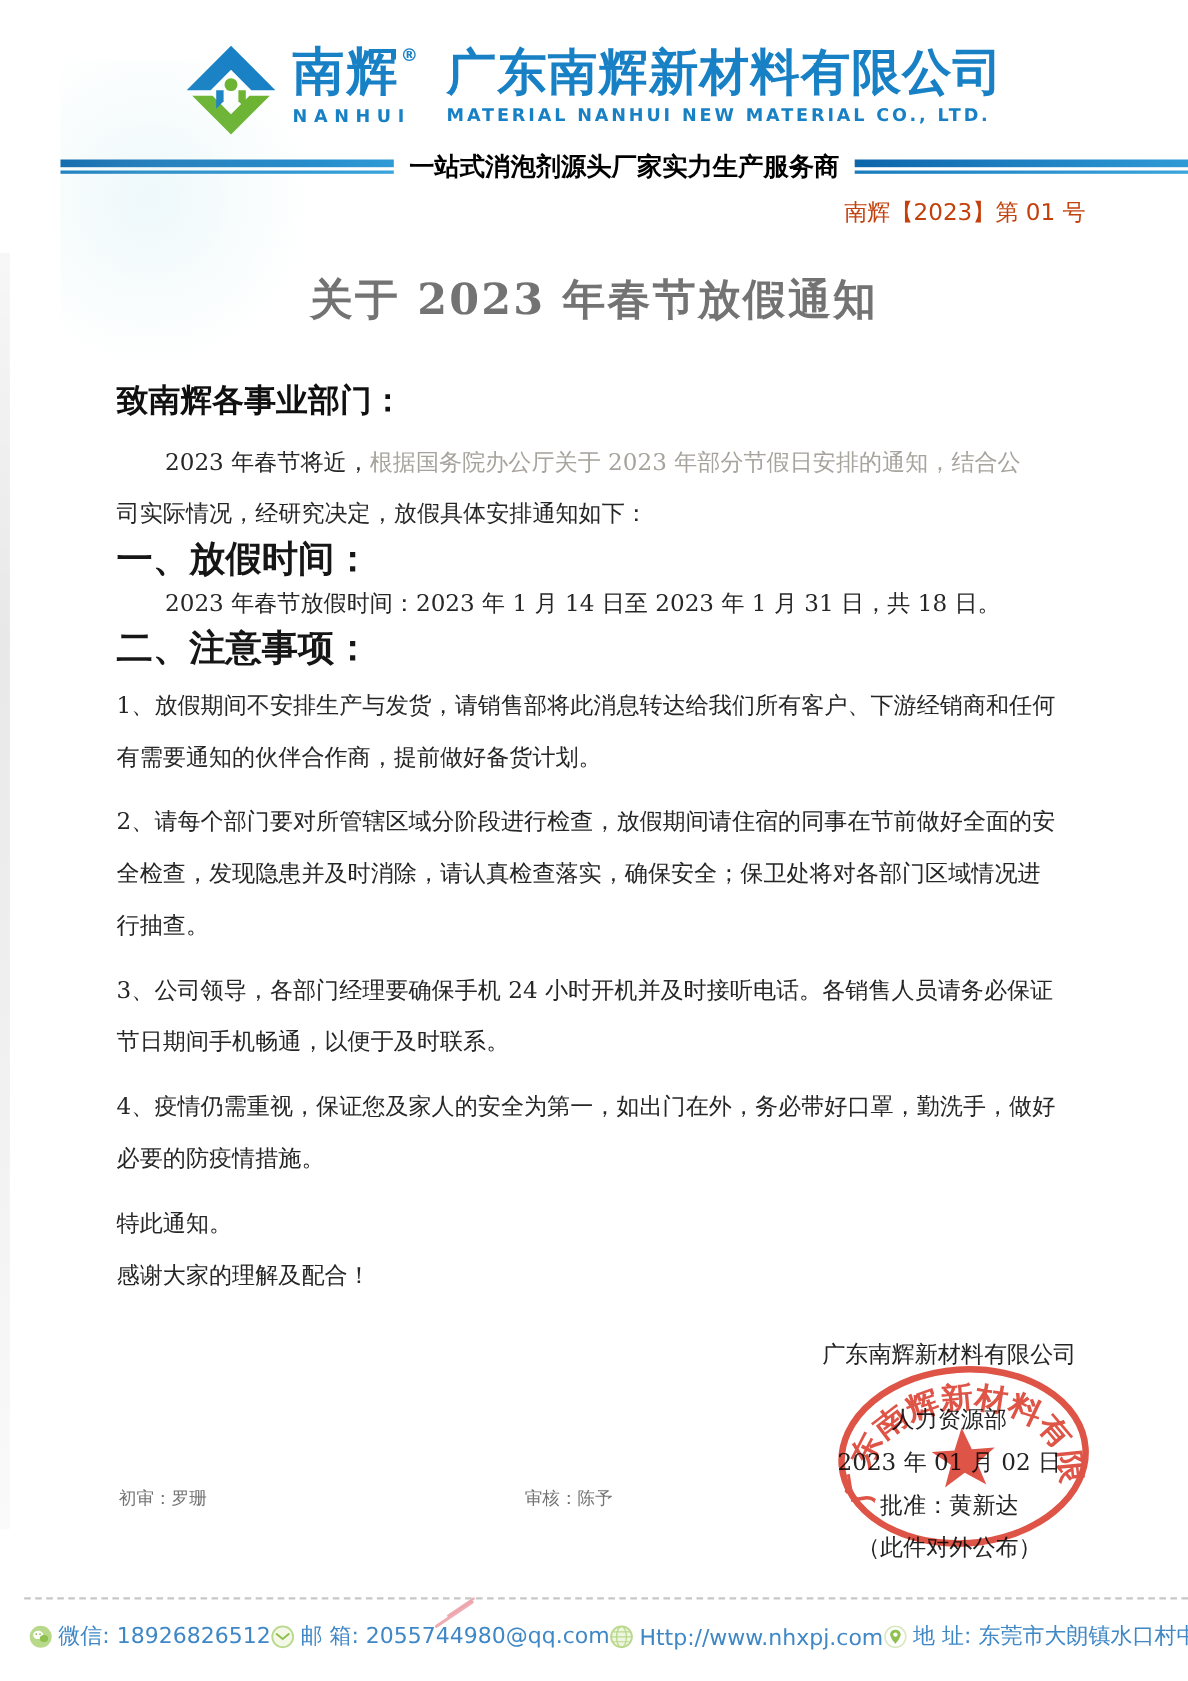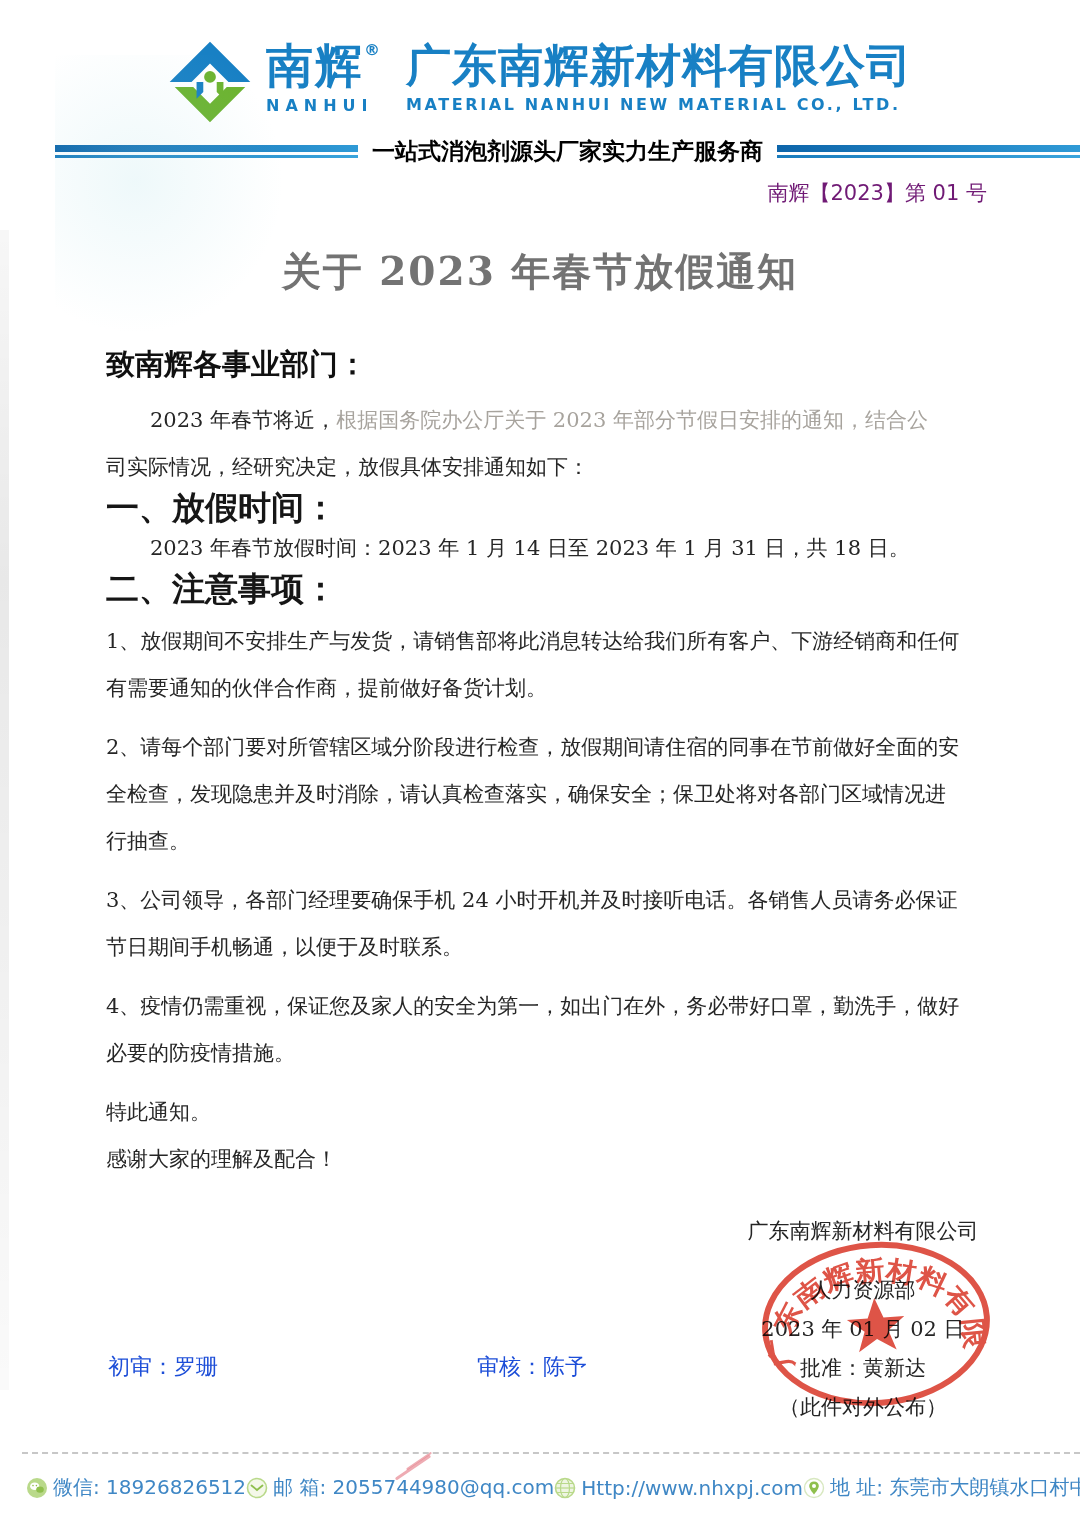--- a/index.html
+++ b/index.html
@@ -35,21 +35,21 @@
     font-size:16px; color:#1880c4; letter-spacing:2.6px; margin-top:3px; }
 
   .tagline-row { margin-top:12px; display:flex; align-items:center; padding-left:55px; }
   .bars { flex:1; display:flex; flex-direction:column; }
   .bar-thick { height:7px; background:linear-gradient(90deg,#0d65aa,#2f9ad6); border:0; }
   .bar-thin  { height:3px; margin-top:3px; background:linear-gradient(90deg,#1a7cbd,#3aa4dc); border:0; }
   .tagline { font-family:"DejaVu Sans","Liberation Sans",sans-serif; font-weight:bold;
     font-size:23px; color:#000000; margin:0 14px; white-space:nowrap; }
 
   .doc-number { margin-top:12px; text-align:right; padding-right:93px;
-    font-family:"DejaVu Sans","Liberation Sans",sans-serif; font-size:21px; color:#701a75; }
+    font-family:"DejaVu Sans","Liberation Sans",sans-serif; font-size:21px; color:#c2410c; }
 
   .doc-title { margin-top:38px; text-align:center; font-size:39px; font-weight:600;
     letter-spacing:2px; color:#737373; }
 
   .salutation { margin:46px 0 0 106px; font-family:"DejaVu Sans","Liberation Sans",sans-serif;
     font-weight:bold; font-size:29px; color:#101010; }
 
   .body-line { font-size:21px; line-height:47px; white-space:nowrap; color:#262626; }
   .intro { margin:12px 90px 0 106px; }
   .indent2 { padding-left:44px; }
@@ -60,21 +60,21 @@
   .sec-lines { margin-left:150px; }
   .item { margin:12px 90px 0 106px; }
   .closing { margin:12px 0 0 106px; }
 
   
   .signoff { position:absolute; left:732px; top:1212px; width:262px; text-align:center; }
   .signoff .line { font-size:21px; line-height:39px; white-space:nowrap; color:#242424; }
   .signoff .dept { margin-top:20px; }
 
   .reviewer { position:absolute; top:1352px; font-family:"DejaVu Sans","Liberation Sans",sans-serif;
-    font-size:22px; font-weight:500; color:#1d4ed8; white-space:nowrap; }
+    font-size:16px; font-weight:500; color:#737373; white-space:nowrap; }
   .reviewer.first { left:108px; }
   .reviewer.second { left:477px; }
 
   .stamp { position:absolute; left:757px; top:1238px; width:238px; height:172px;
     opacity:.87; mix-blend-mode:multiply; transform:rotate(-4deg); }
 
   .sep-dashed { position:absolute; left:22px; right:0; top:1452px; border-top:2px dashed #c7c7c7; }
 
   .footer { position:absolute; left:0; right:0; top:1468px; display:flex; 
     padding:6px 22px 0 26px; font-family:"DejaVu Sans","Liberation Sans",sans-serif;

